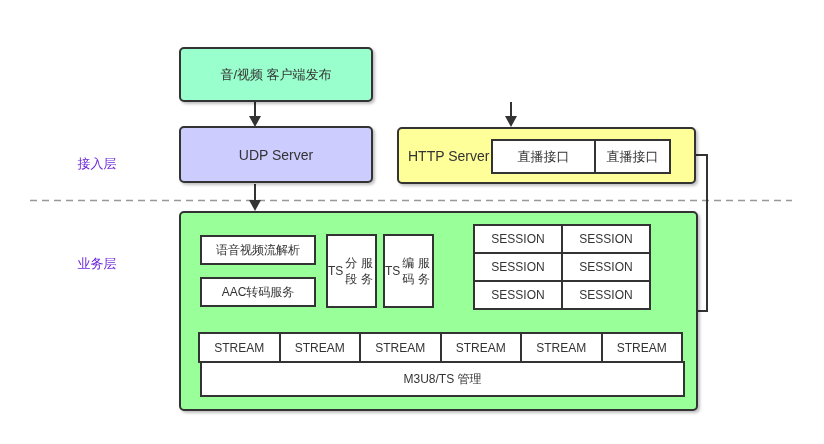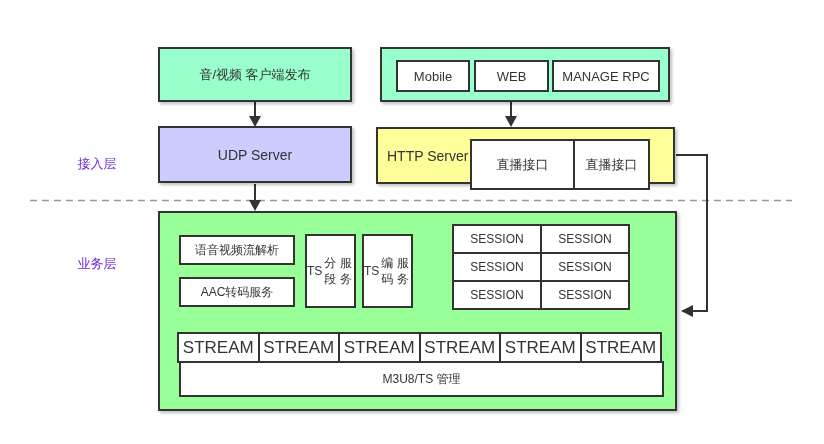--- a/index.html
+++ b/index.html
@@ -6,40 +6,40 @@
   .canvas{
     position:relative;width:824px;height:444px;background:#ffffff;
     font-family:"Liberation Sans","DejaVu Sans",sans-serif;color:#333;
     overflow:hidden;
   }
   .svg-overlay{position:absolute;left:0;top:0;width:824px;height:444px;pointer-events:none;}
   .box{
     position:absolute;box-sizing:border-box;border:2px solid #333;
     display:flex;align-items:center;justify-content:center;text-align:center;
   }
-  .rounded{border-radius:0;box-shadow:2px 2px 3px rgba(0,0,0,0.25);}
+  .rounded{border-radius:5px;box-shadow:2px 2px 3px rgba(0,0,0,0.25);margin-left:21px;}
   .mint{background:#99FFCC;}
   .lavender{background:#CCCCFF;}
   .yellow{background:#FFFF99;}
   .green{background:#99FF99;}
   .white{background:#ffffff;}
   .layer-label{position:absolute;font-size:13px;color:#6d28d9;width:50px;text-align:center;}
   .t13{font-size:13px;}
   .t14{font-size:14px;}
   .t12{font-size:12px;}
   .http-label{position:absolute;left:9px;top:0;height:100%;display:flex;align-items:center;font-size:14px;}
   .http-ifaces{position:absolute;left:92px;top:10px;display:flex;}
-  .iface{box-sizing:border-box;border:2px solid #333;background:#fff;height:51px;
+  .iface{box-sizing:border-box;border:2px solid #333;background:#fff;height:35px;
          display:flex;align-items:center;justify-content:center;font-size:13px;}
   .iface + .iface{margin-left:-2px;}
   .ts-box{flex-direction:row;line-height:16px;font-size:12px;}
   .row-flex{position:absolute;display:flex;}
   .row-flex .cell{
     box-sizing:border-box;border:2px solid #333;background:#fff;flex:1;height:100%;
-    display:flex;align-items:center;justify-content:center;font-size:17px;
+    display:flex;align-items:center;justify-content:center;font-size:12px;
   }
   .row-flex .cell + .cell{margin-left:-2px;}
 </style>
 </head>
 <body>
 
 <div class="canvas">
 
   <svg class="svg-overlay" viewBox="0 0 824 444" xmlns="http://www.w3.org/2000/svg">
 
@@ -66,25 +66,20 @@
     </g>
   </svg>
 
   <div class="layer-label" style="left:72px;top:155px;">接入层</div>
   <div class="layer-label" style="left:72px;top:255px;">业务层</div>
 
   <div class="box rounded mint t13" style="left:158px;top:47px;width:194px;height:55px;">音/视频 客户端发布</div>
 
   <div class="box rounded lavender t14" style="left:158px;top:126px;width:194px;height:57px;">UDP Server</div>
 
-  <div class="box rounded mint" style="left:380px;top:47px;width:290px;height:55px;">
-    <div class="box white t13" style="left:14px;top:11px;width:74px;height:32px;">Mobile</div>
-    <div class="box white t13" style="left:92px;top:11px;width:75px;height:32px;">WEB</div>
-    <div class="box white t13" style="left:170px;top:11px;width:108px;height:32px;">MANAGE RPC</div>
-  </div>
 
   <div class="box rounded yellow" style="left:376px;top:127px;width:299px;height:57px;justify-content:flex-start;">
     <div class="http-label">HTTP Server</div>
     <div class="http-ifaces">
       <div class="iface" style="width:105px;">直播接口</div>
       <div class="iface" style="width:77px;">直播接口</div>
     </div>
   </div>
 
   <div class="box rounded green" style="left:158px;top:211px;width:519px;height:200px;">

